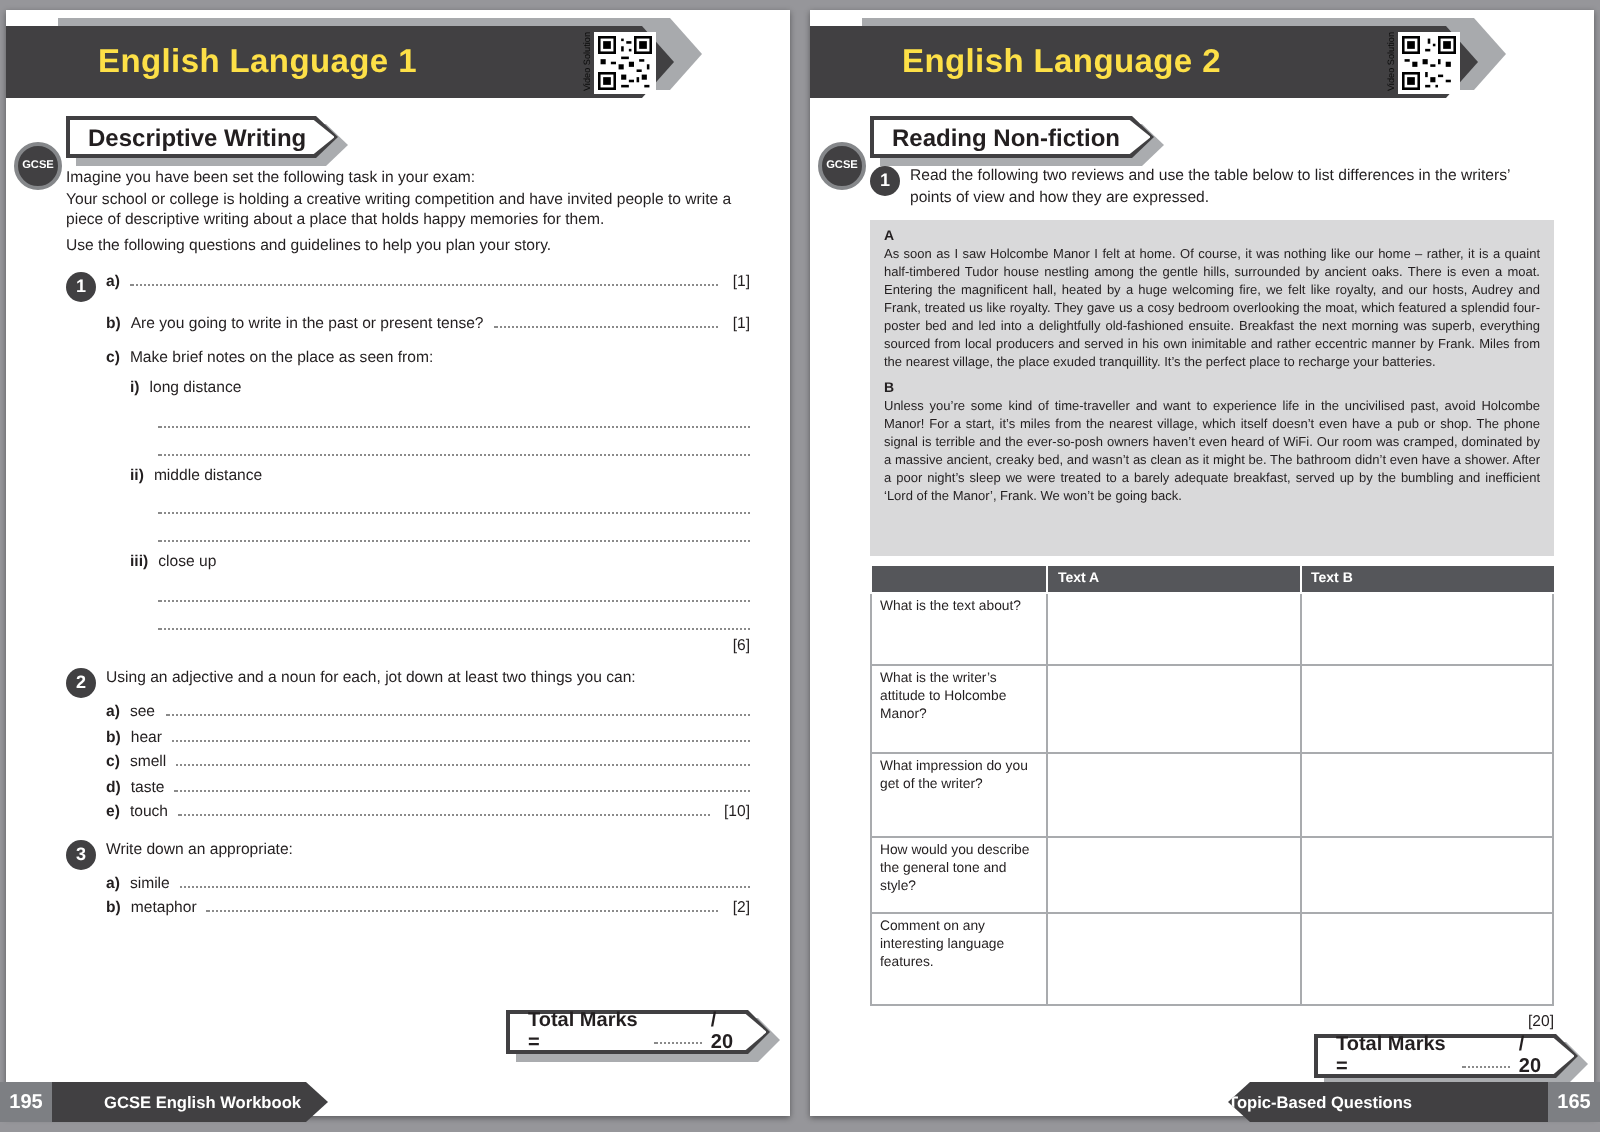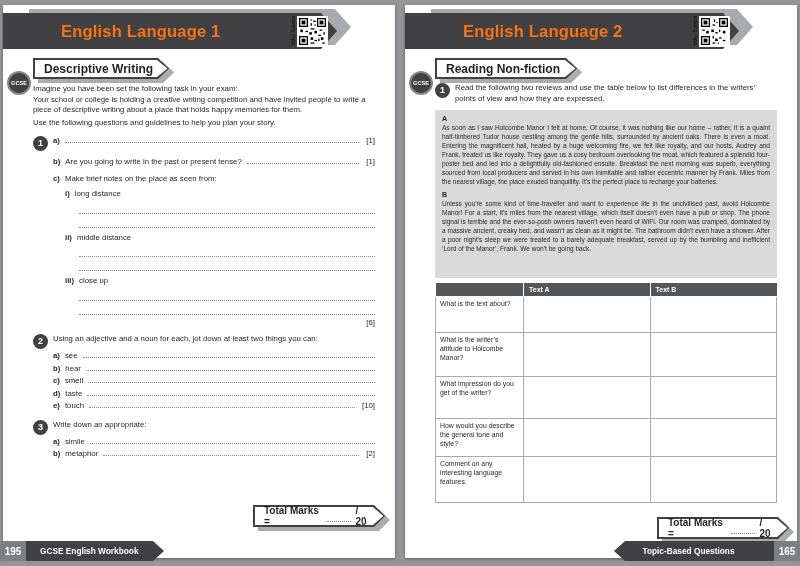--- a/index.html
+++ b/index.html
@@ -8,21 +8,21 @@
   .page{position:absolute;top:5px;width:392px;height:553px;background:#fff;box-shadow:0 1px 3px rgba(0,0,0,.4)}
   .pl{left:3px}.pr{left:405px}
 
   
   .arrowR{clip-path:polygon(0 0,calc(100% - 11px) 0,100% 50%,calc(100% - 11px) 100%,0 100%)}
   .arrowR16{clip-path:polygon(0 0,calc(100% - 16px) 0,100% 50%,calc(100% - 16px) 100%,0 100%)}
   .arrowL{clip-path:polygon(11px 0,100% 0,100% 100%,11px 100%,0 50%)}
 
   
   .hdr-gray{position:absolute;left:26px;top:4px;width:322px;height:36px;background:#a8aaad}
-  .hdr-dark{position:absolute;left:0;top:8px;width:334px;height:36px;background:#414042;display:flex;align-items:center;padding-left:58px;color:#f97316;font-weight:bold;font-size:16.5px;letter-spacing:.2px}
+  .hdr-dark{position:absolute;left:0;top:8px;width:334px;height:36px;background:#414042;display:flex;align-items:center;padding-left:46px;color:#fde047;font-weight:bold;font-size:16.5px;letter-spacing:.2px}
   .qrwrap{position:absolute;left:288px;top:10px;display:flex;align-items:center;gap:1px;height:32px}
   .qrlabel{writing-mode:vertical-rl;transform:rotate(180deg);font-size:4.6px;color:#0a0a0a;white-space:nowrap}
   .qrsvg{width:31px;height:31px;background:#fff;padding:2px;display:block}
 
   
   .banner{position:absolute}
   .banner .sh{position:absolute;left:5px;top:4px;width:100%;height:100%;background:#aaacaf}
   .banner .ou{position:absolute;inset:0;background:#414042}
   .banner .inw{position:absolute;inset:1.6px;background:#fff}
   .banner .lb{position:absolute;inset:0;display:flex;align-items:center;padding:0 14px 0 11px;font-weight:bold}
@@ -58,22 +58,22 @@
   
   .rtable{width:100%;border-collapse:collapse;margin-top:5px;font-size:6.9px;table-layout:fixed}
   .rtable th{background:#55565a;color:#fff;text-align:left;font-weight:bold;padding:2px 5px;border:1px solid #fff;border-top:none;height:13px;font-size:7px}
   .rtable th:first-child{border-left:none}.rtable th:last-child{border-right:none}
   .rtable td{border:1px solid #a9abae;vertical-align:top;padding:3px 4px;line-height:1.3}
 
   
   .pgnum{position:absolute;top:541px;width:26px;height:20px;background:#7d7f83;color:#fff;font-weight:bold;font-size:10px;display:flex;align-items:center;justify-content:center}
   .pgl{left:0}.pgr{right:0}
   .farrow{position:absolute;top:541px;height:20px;background:#414042;color:#fff;font-weight:bold;font-size:8.3px;display:flex;align-items:center;white-space:nowrap}
-  .fl{left:26px;width:138px;padding-left:14px}
-  .fr{right:26px;width:160px;justify-content:center;padding-right:11px}
+  .fl{left:26px;width:138px;padding-left:26px}
+  .fr{right:26px;width:160px;justify-content:flex-start;padding-right:11px}
 </style>
 </head>
 <body>
 
 <div class="page pl">
   <div class="hdr-gray arrowR16"></div>
   <div class="hdr-dark arrowR16">
     <span>English Language 1</span>
   </div>
   <div class="qrwrap">
@@ -338,20 +338,21 @@
           <td></td>
             <td></td>
         </tr>
         <tr style="height:46px">
           <td>Comment on any interesting language features.</td>
           <td></td>
             <td></td>
         </tr>
       </tbody>
     </table>
+    <div class="mright">[20]</div>
   </div>
 
   <div class="banner tm" style="left:252px;top:512px">
     <div class="sh arrowR"></div>
     <div class="ou arrowR"></div>
     <div class="inw arrowR"></div>
     <div class="lb">
       <span>Total Marks =</span>
       <span class="tmfill"></span>
       <span>/ 20</span>

